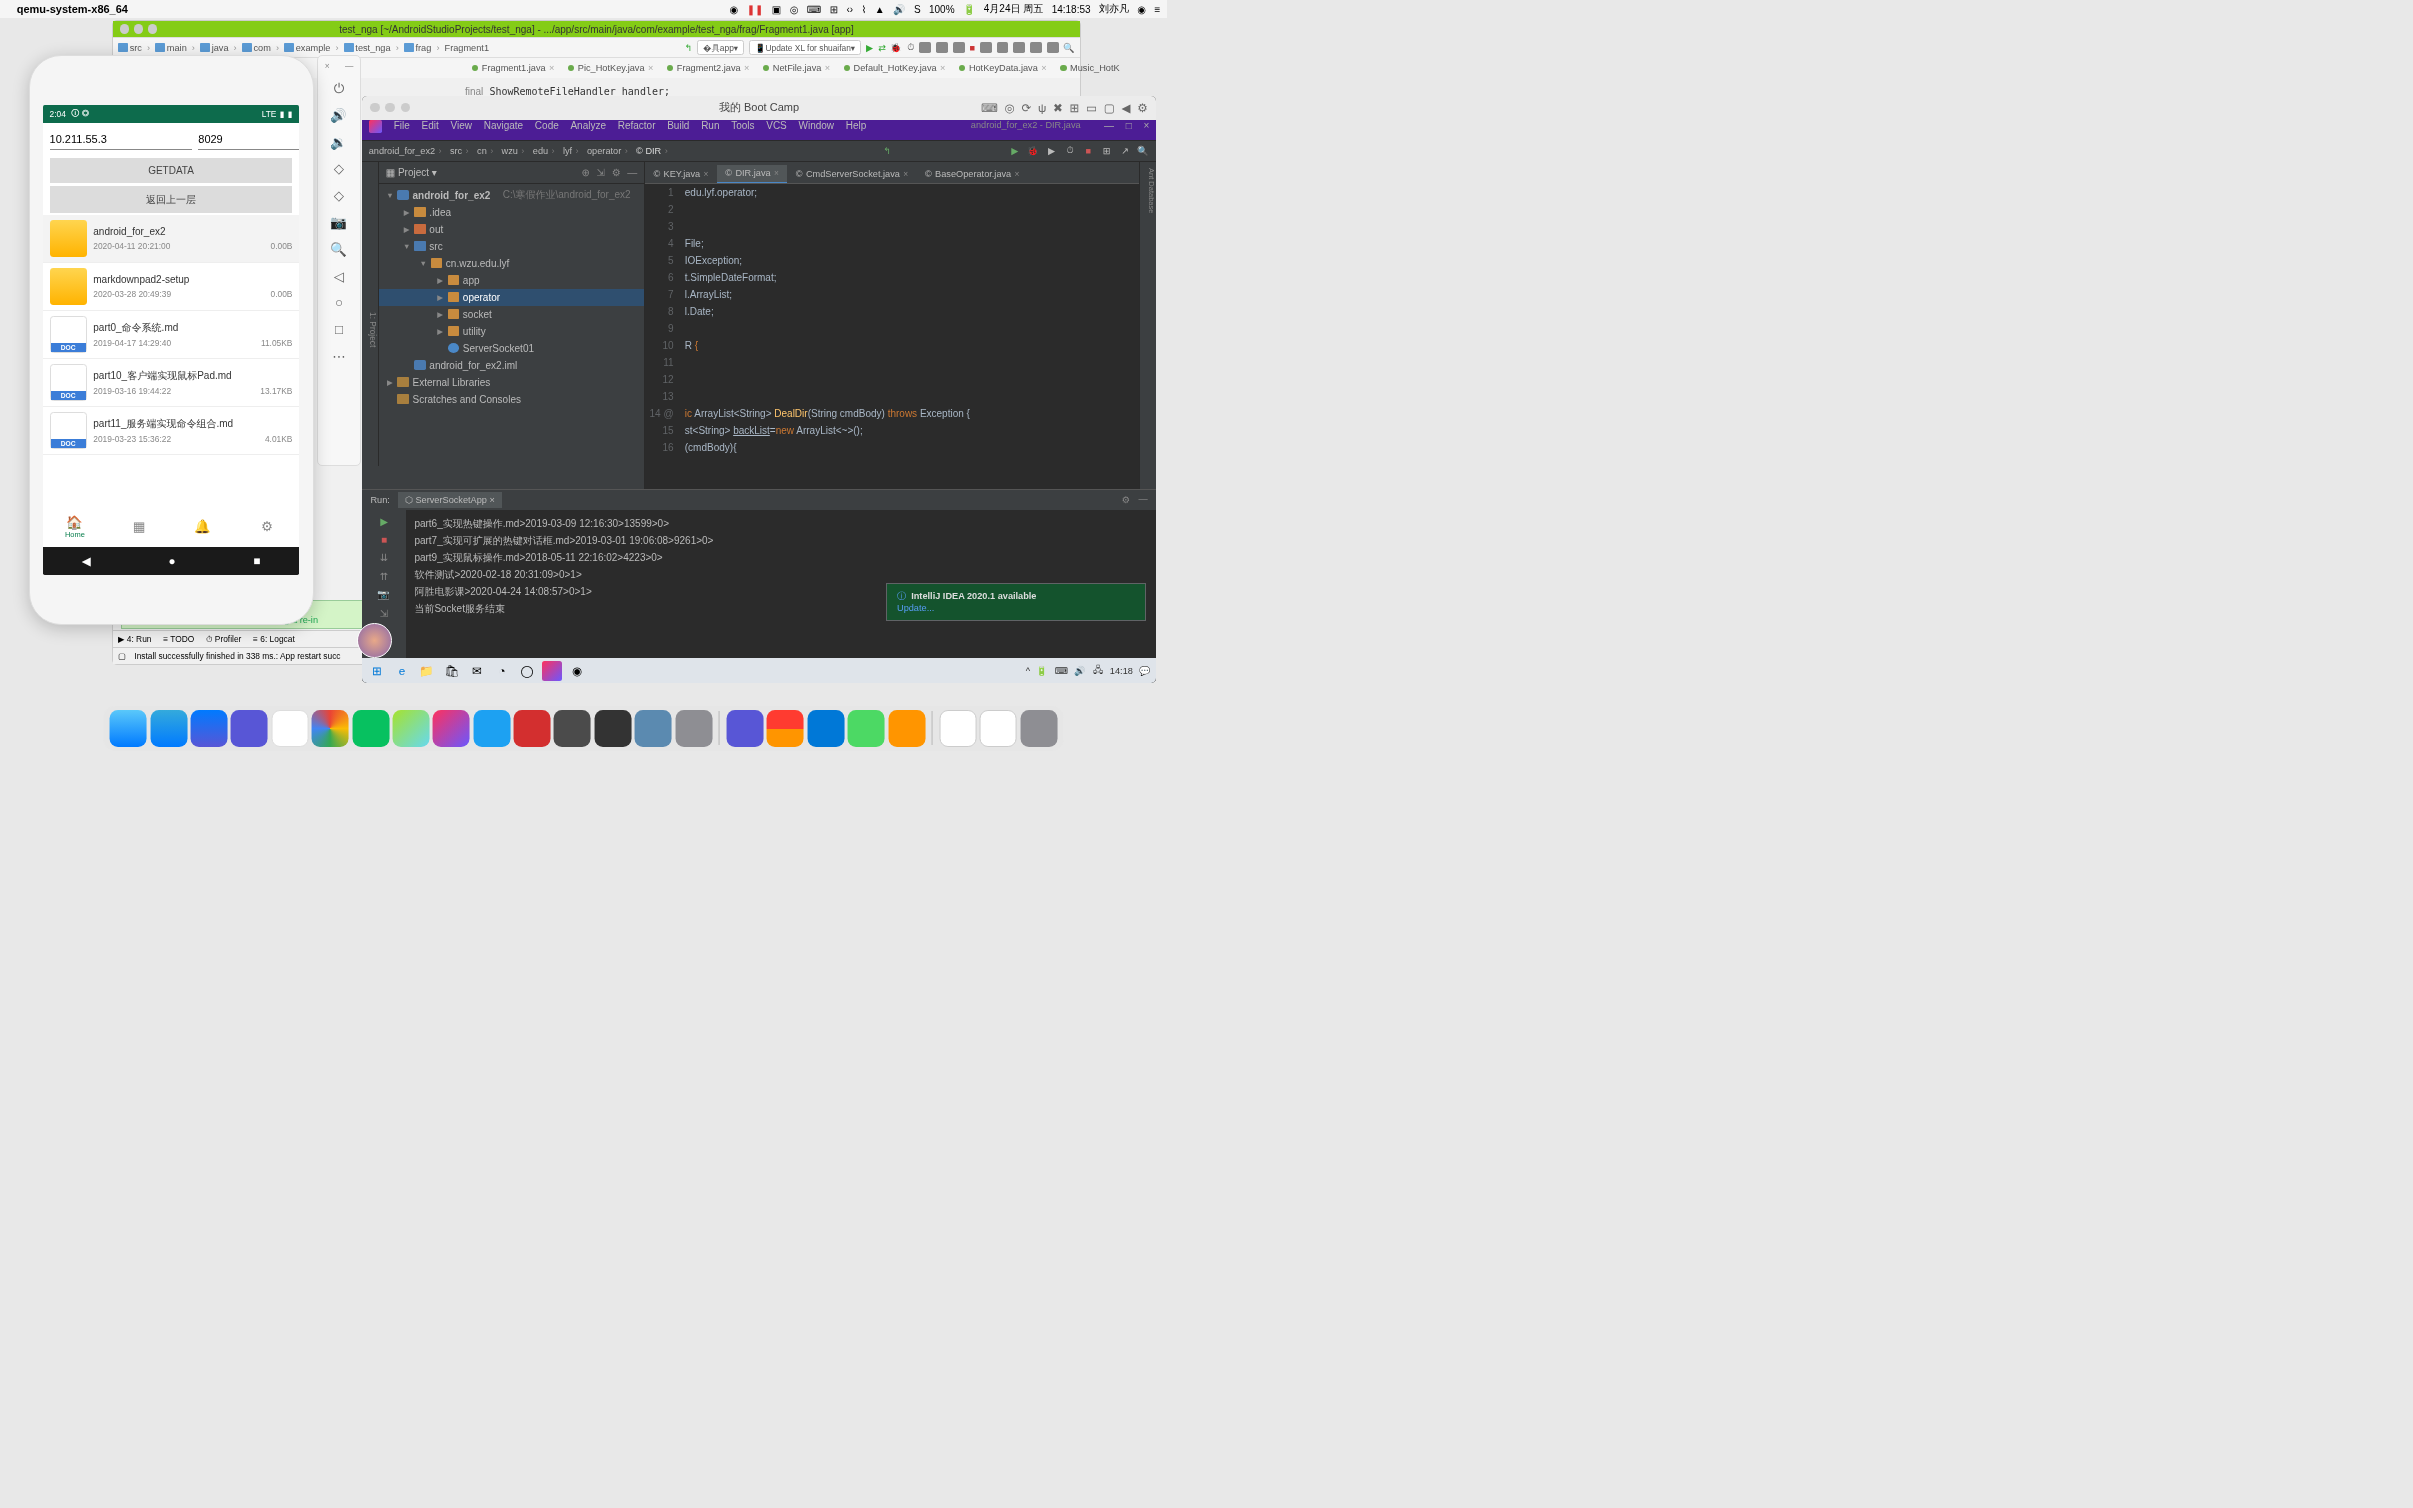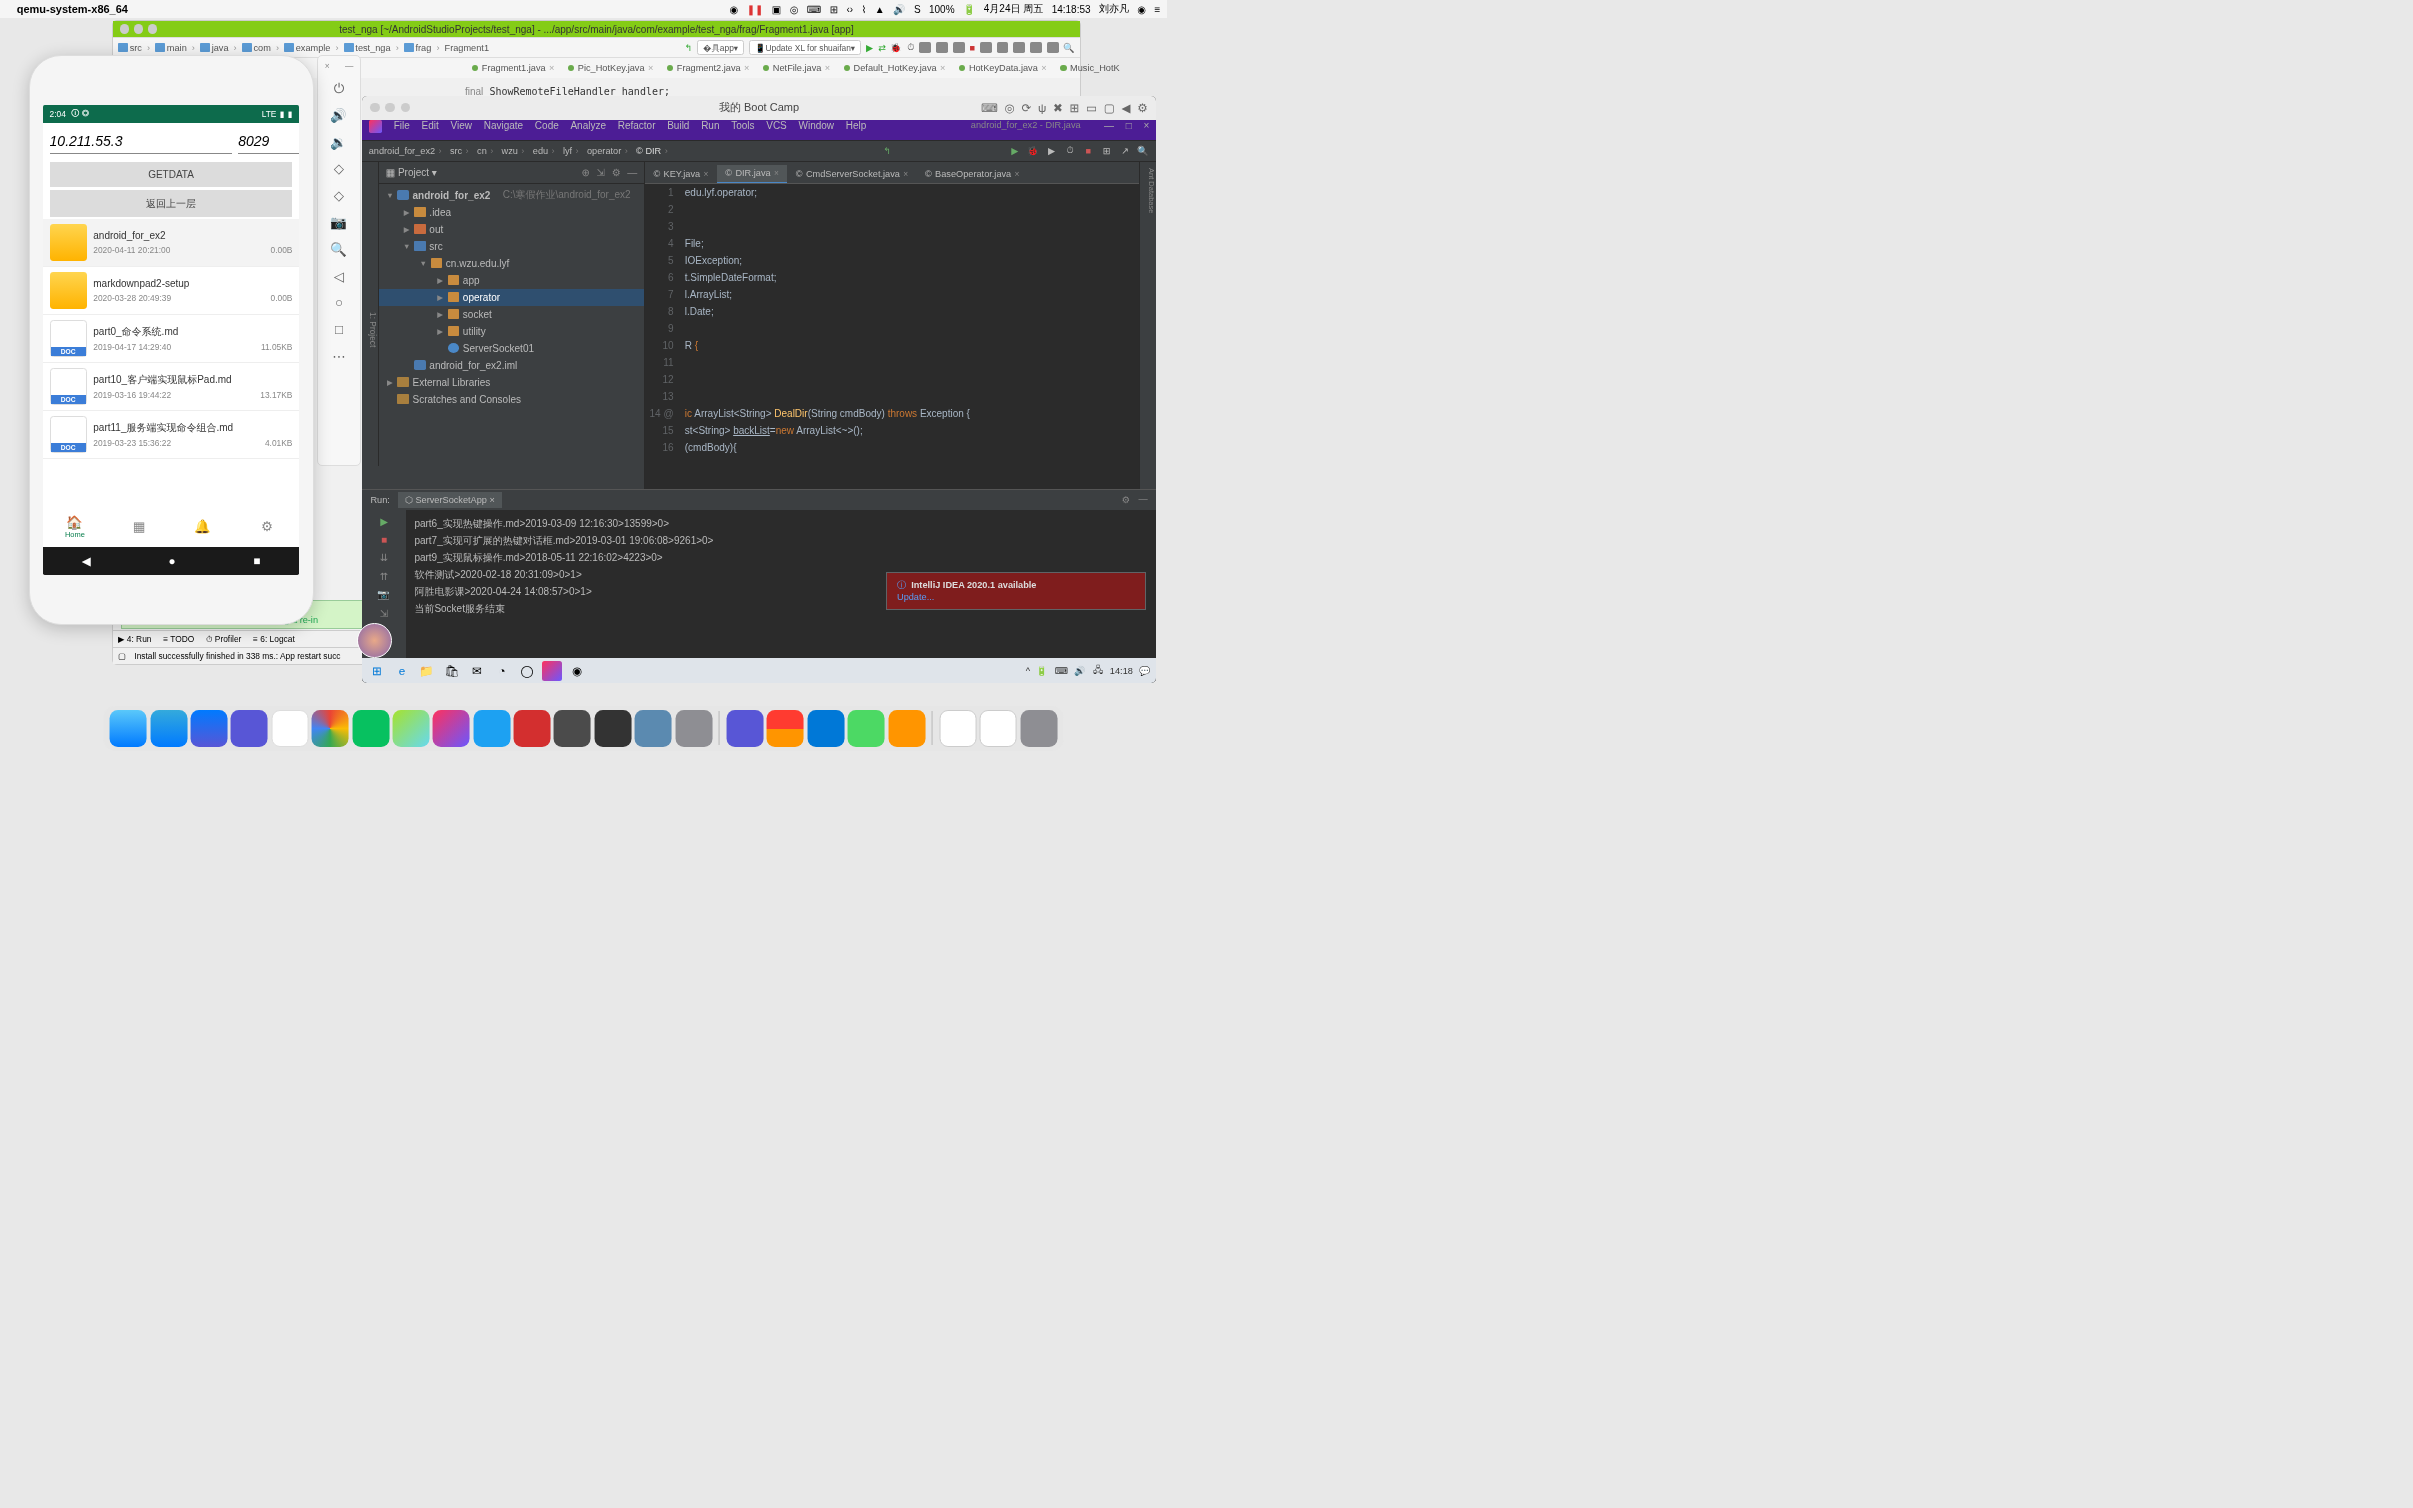--- a/index.html
+++ b/index.html
@@ -36,21 +36,21 @@
 
 .emu-toolbar { position: absolute; top: 55px; left: 317px; width: 44px; height: 411px; background: #f7f7f7; border: 0.8px solid #ddd; border-radius: 5px; display: flex; flex-direction: column; align-items: center; padding: 5px 0; gap: 8.4px; }
 .emu-toolbar .tico { width: 18.4px; height: 18.4px; color: #666; display: flex; align-items: center; justify-content: center; font-size: 13.4px; }
 
 
 .phone { position: absolute; top: 55px; left: 28.5px; width: 285px; height: 570px; background: #f5f5f5; border-radius: 32px; border: 1.7px solid #ddd; box-shadow: 0 3.4px 17px rgba(0,0,0,0.2); }
 .phone-screen { position: absolute; top: 49px; left: 13.4px; right: 13.4px; bottom: 49px; background: #fff; border-radius: 1.7px; overflow: hidden; display: flex; flex-direction: column; }
 .phone-status { height: 18.4px; background: #0d6b4c; color: #fff; display: flex; align-items: center; padding: 0 6.7px; font-size: 8.4px; }
 .phone-status .r { margin-left: auto; display: flex; gap: 3.4px; }
 .phone-inputs { display: flex; gap: 6.7px; padding: 6.7px; }
-.phone-inputs input { flex: 1; border: none; border-bottom: 0.8px solid #888; font-size: 14px; padding: 3.4px 0; background: transparent; font-style: italic; }
+.phone-inputs input { flex: 1; border: none; border-bottom: 0.8px solid #888; font-size: 11px; padding: 3.4px 0; background: transparent; }
 .phone-btn { margin: 1.7px 6.7px; background: #dcdcdc; text-align: center; font-size: 10px; padding: 6.7px 0; color: #444; }
 .phone-list { flex: 1; overflow: hidden; }
 .file-item { display: flex; align-items: center; padding: 5px 6.7px; border-bottom: 0.8px solid #eee; gap: 6.7px; }
 .file-item.sel { background: #f3f3f3; }
 .file-icon { width: 37px; height: 37px; border-radius: 3.4px; display: flex; align-items: flex-end; justify-content: center; font-size: 7.5px; font-weight: bold; color: #fff; }
 .file-icon.folder { background: linear-gradient(#ffd54f,#ffb300); }
 .file-icon.doc { background: #fff; border: 0.8px solid #ddd; position: relative; }
 .file-icon.doc::after { content: 'DOC'; position: absolute; bottom: 0; left: 0; right: 0; background: #3b7dd8; color: #fff; font-size: 6.7px; text-align: center; padding: 0.8px 0; }
 .file-info { flex: 1; font-size: 10px; color: #333; }
 .file-info .name { margin-bottom: 3.4px; }
@@ -107,21 +107,21 @@
 .k-fn { color: #ffc66d; }
 .k-ul { text-decoration: underline; }
 
 .ij-run { background: #2b2b2b; border-top: 1.7px solid #555; }
 .ij-run-head { height: 20px; background: #3c3f41; display: flex; align-items: center; padding: 0 8.4px; font-size: 9.2px; color: #bbb; gap: 8.4px; }
 .ij-run-head .r { margin-left: auto; display: flex; gap: 8.4px; color: #888; }
 .ij-run-body { display: flex; }
 .ij-run-gut { width: 44px; background: #3c3f41; display: flex; flex-direction: column; gap: 5px; padding: 5px; align-items: center; }
 .ij-run-gut span { width: 13.4px; height: 13.4px; color: #888; font-size: 10px; display: flex; align-items: center; justify-content: center; }
 .ij-console { flex: 1; padding: 5px 8.4px; font-family: Menlo, Consolas, monospace; font-size: 10px; color: #bbb; line-height: 17px; white-space: pre; }
-.ij-notif { position: absolute; right: 10px; bottom: 70px; width: 260px; background: #7f1d1d; border: 0.8px solid #606366; padding: 6.7px 10px; font-size: 9.2px; color: #ddd; }
+.ij-notif { position: absolute; right: 10px; bottom: 59px; width: 260px; background: #14532d; border: 0.8px solid #606366; padding: 6.7px 10px; font-size: 9.2px; color: #ddd; }
 .ij-notif .link { color: #589df6; }
 .ij-notif .ico { color: #589df6; margin-right: 5px; }
 
 .ij-bottom-tabs { height: 18.4px; background: #3c3f41; display: flex; align-items: center; padding: 0 8.4px; font-size: 8.4px; color: #aaa; gap: 13.4px; border-top: 0.8px solid #2a2a2a; }
 
 
 .win-taskbar { position: absolute; bottom: 0; left: 0; right: 0; height: 25px; background: #dfe4ea; display: flex; align-items: center; padding: 0 5px; gap: 5px; }
 .win-taskbar .tico { width: 20px; height: 20px; border-radius: 1.7px; display: flex; align-items: center; justify-content: center; font-size: 11.7px; }
 .win-taskbar .tray { margin-left: auto; display: flex; gap: 6.7px; font-size: 9.2px; color: #333; align-items: center; }
 

